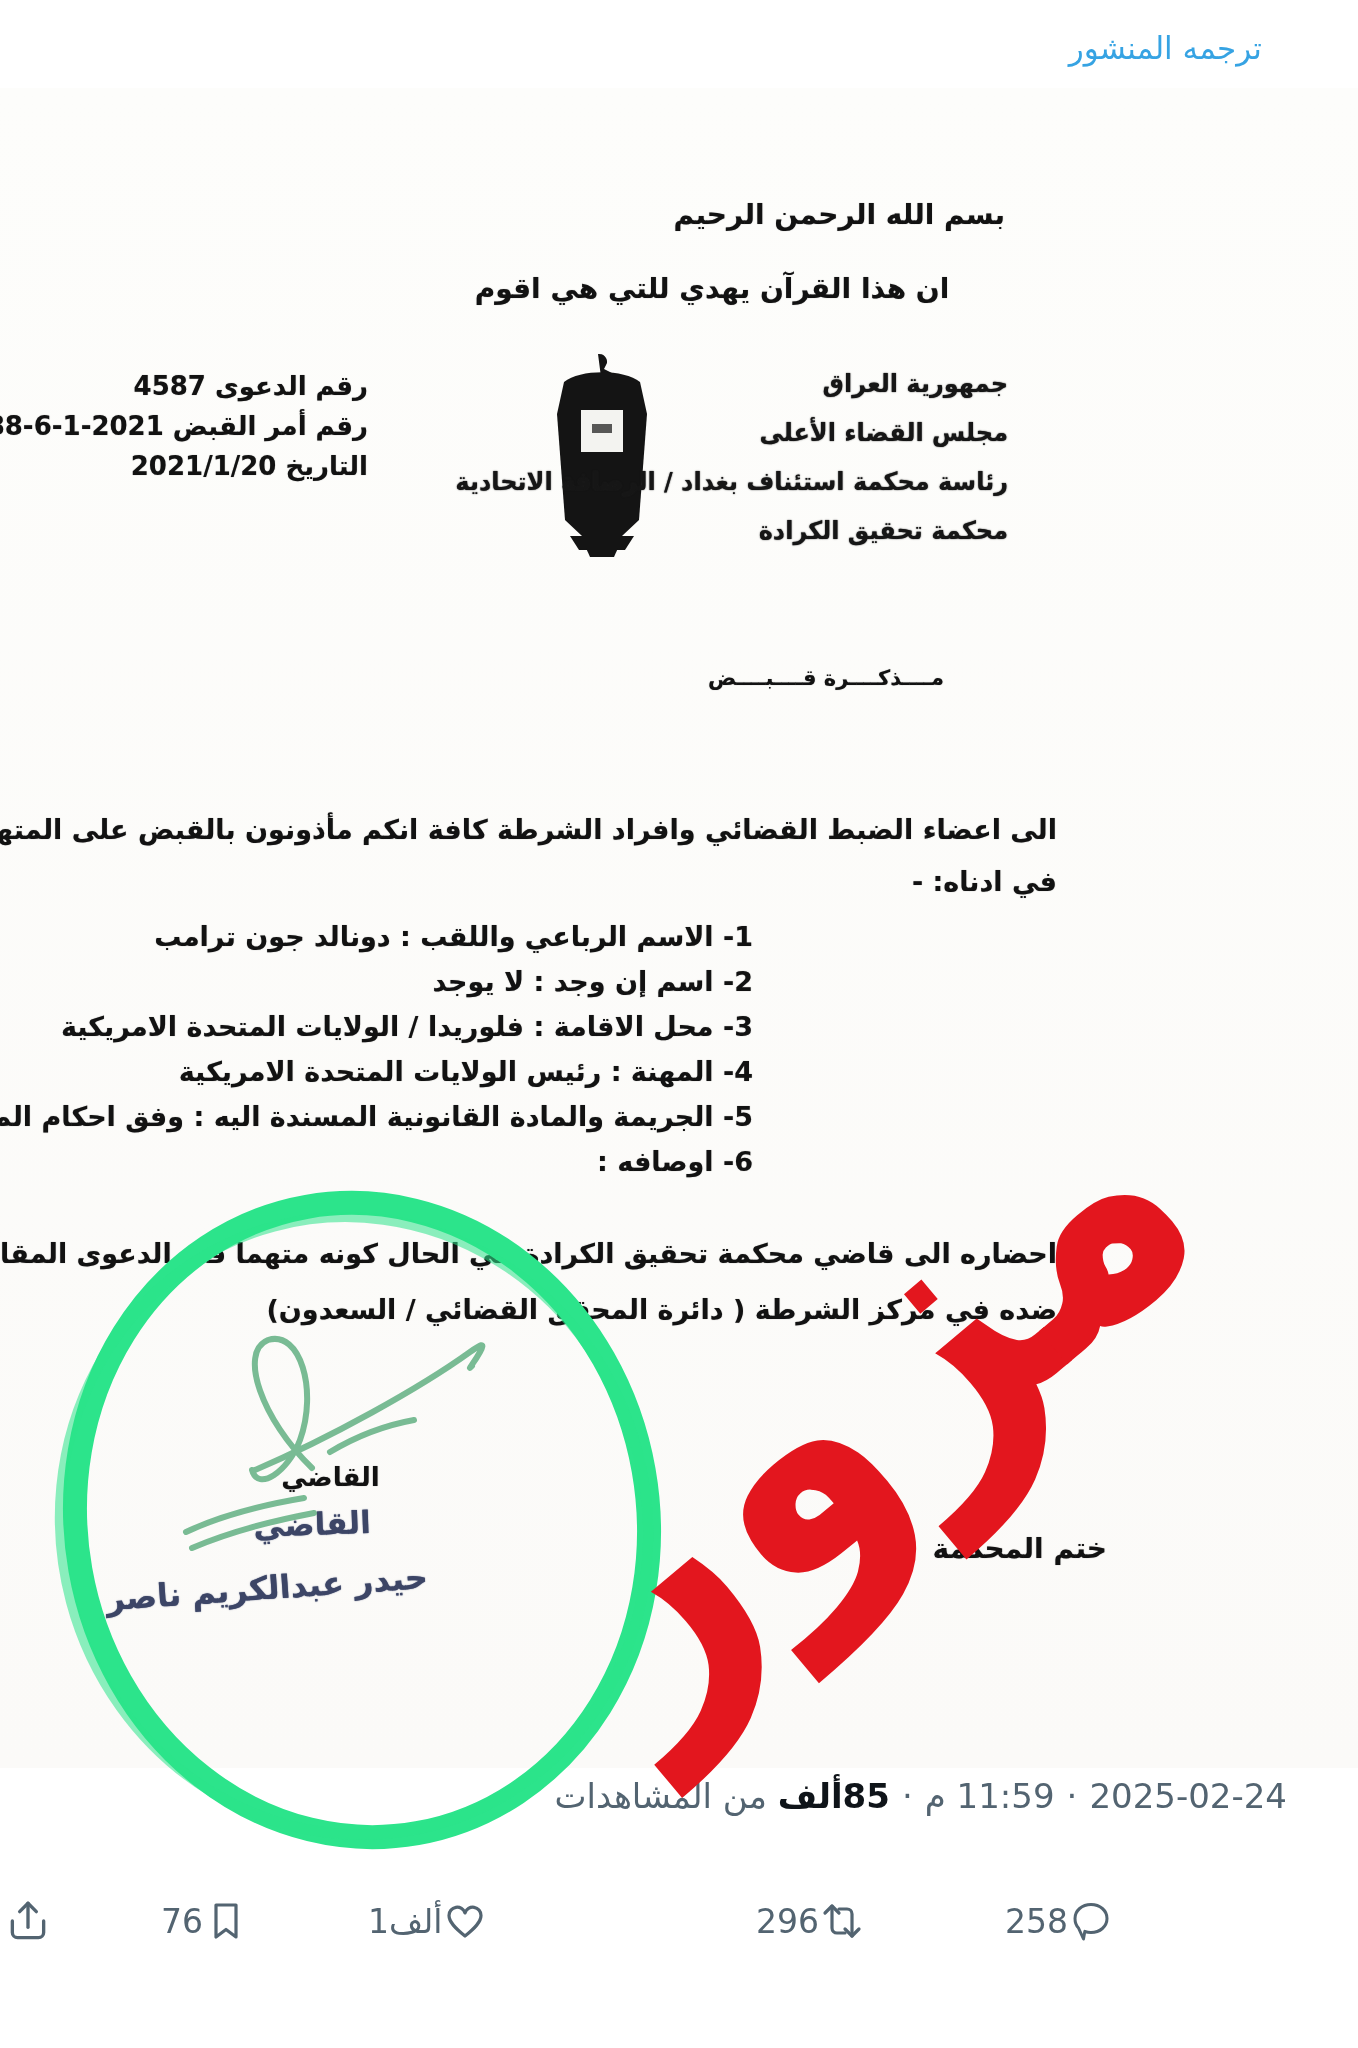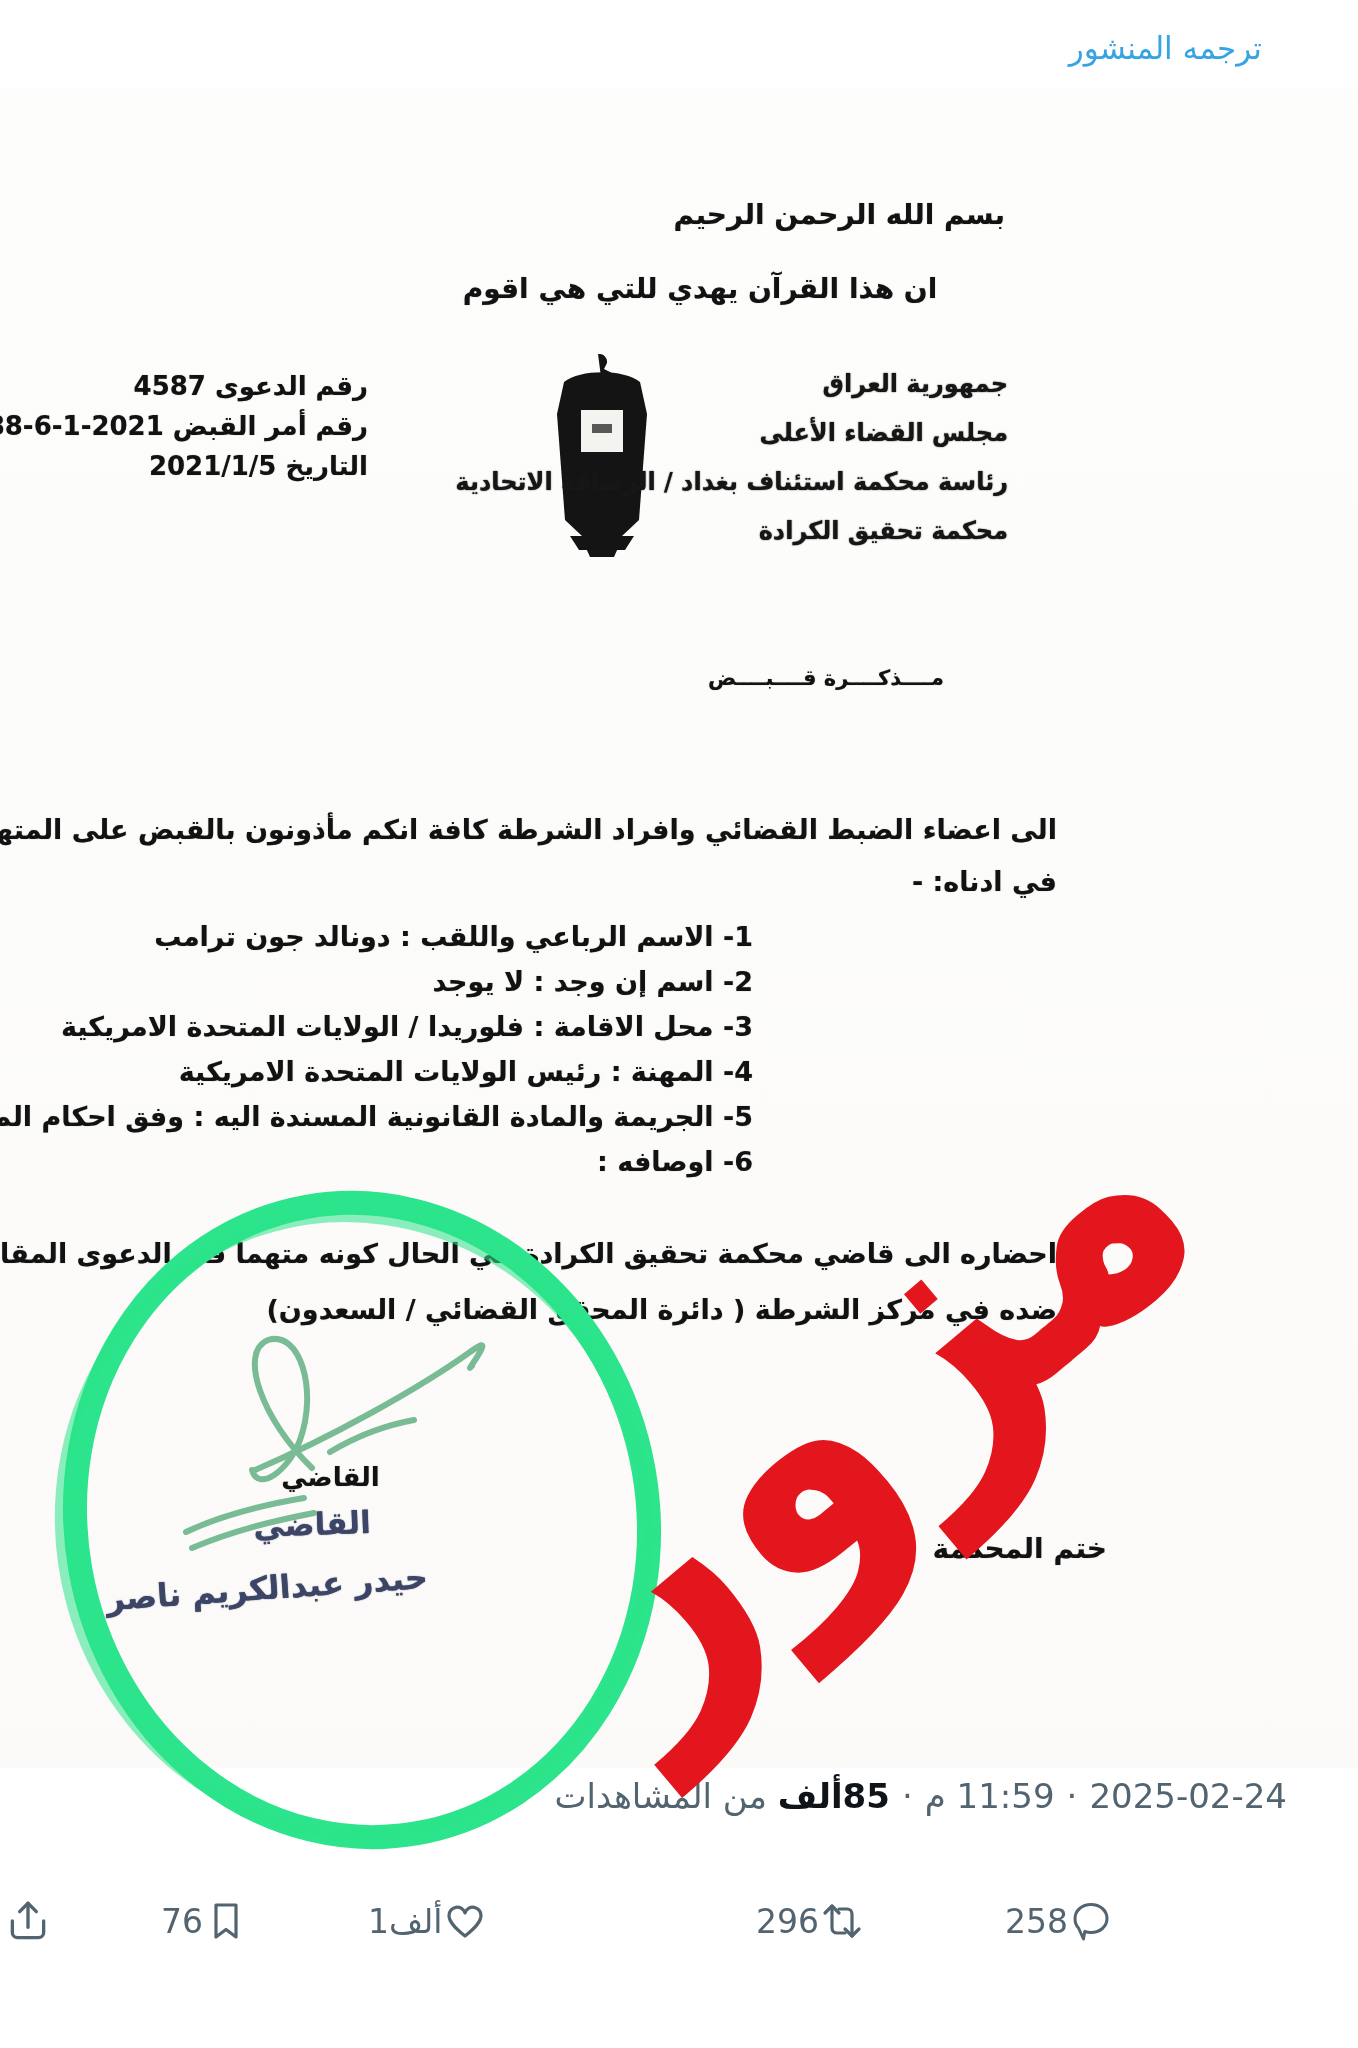--- a/index.html
+++ b/index.html
@@ -10,21 +10,21 @@
   }
   .abs{position:absolute;}
   .photo-bg{top:88px;left:0;width:1358px;height:1680px;
     background:linear-gradient(180deg,#fdfdfb,#fbfaf8);}
   
   .translate{top:30px;right:96px;font-size:31px;color:#36a3e3;direction:rtl;cursor:pointer;}
   
   .doc{color:#121212;font-weight:700;direction:rtl;white-space:nowrap;
        text-shadow:0 0 1px rgba(20,20,20,.45);}
   .bismillah{top:198px;left:405px;width:600px;text-align:right;font-size:28px;}
-  .verse{top:272px;left:400px;width:600px;text-align:center;font-size:28px;}
+  .verse{top:272px;left:412px;width:600px;text-align:center;font-size:28px;}
   .case-info{top:366px;left:100px;width:268px;text-align:right;font-size:26px;line-height:40px;}
   .letterhead{top:364px;right:350px;text-align:right;font-size:24px;line-height:47px;
       transform:scaleY(1.04);color:#161616;text-shadow:0 0 1.4px #222;}
   .warrant-title{top:666px;left:344px;width:600px;text-align:right;font-size:21px;letter-spacing:1px;}
   .intro{top:804px;right:301px;width:960px;text-align:right;font-size:27px;line-height:52px;}
   .items{top:914px;right:605px;text-align:right;font-size:27px;line-height:45px;}
   .closing{top:1226px;right:301px;width:970px;text-align:right;font-size:27px;line-height:56px;}
   .seal-label{top:1532px;right:251px;font-size:28px;}
   .judge-label{top:1462px;left:233px;width:195px;text-align:center;font-size:26px;}
   .stamp{color:#3c4566;text-shadow:0 0 1.2px #4a5375;font-weight:700;direction:rtl;white-space:nowrap;}
@@ -57,21 +57,21 @@
 <div class="abs photo-bg"></div>
 
 <div class="abs translate">ترجمه المنشور</div>
 
 <div class="abs doc bismillah">بسم الله الرحمن الرحيم</div>
 <div class="abs doc verse">ان هذا القرآن يهدي للتي هي اقوم</div>
 
 <div class="abs doc case-info">
   <div>رقم الدعوى 4587</div>
   <div>رقم أمر القبض 2021-1-6-4588</div>
-  <div>التاريخ 2021/1/5</div>
+  <div>التاريخ 2021/1/20</div>
 </div>
 
 <svg class="abs" style="top:352px;left:552px;" width="100" height="210" viewBox="0 0 100 210">
   <path d="M46 2 a8 8 0 0 1 9 9 l-3 6 12 6 -15 2 z" fill="#141414"></path>
   <path d="M12 30 C28 17 72 17 88 30 L95 62 87 168 70 184 30 184 13 168 5 62 Z" fill="#141414"></path>
   <rect x="29" y="58" width="42" height="60" fill="#f3f3f0"></rect>
   <rect x="40" y="72" width="20" height="9" fill="#141414" opacity="0.7"></rect>
   <rect x="29" y="100" width="42" height="18" fill="#141414"></rect>
   <path d="M18 184 h64 l-9 14 h-46 z" fill="#141414"></path>
   <path d="M34 196 h32 l-4 9 h-24 z" fill="#141414"></path>

